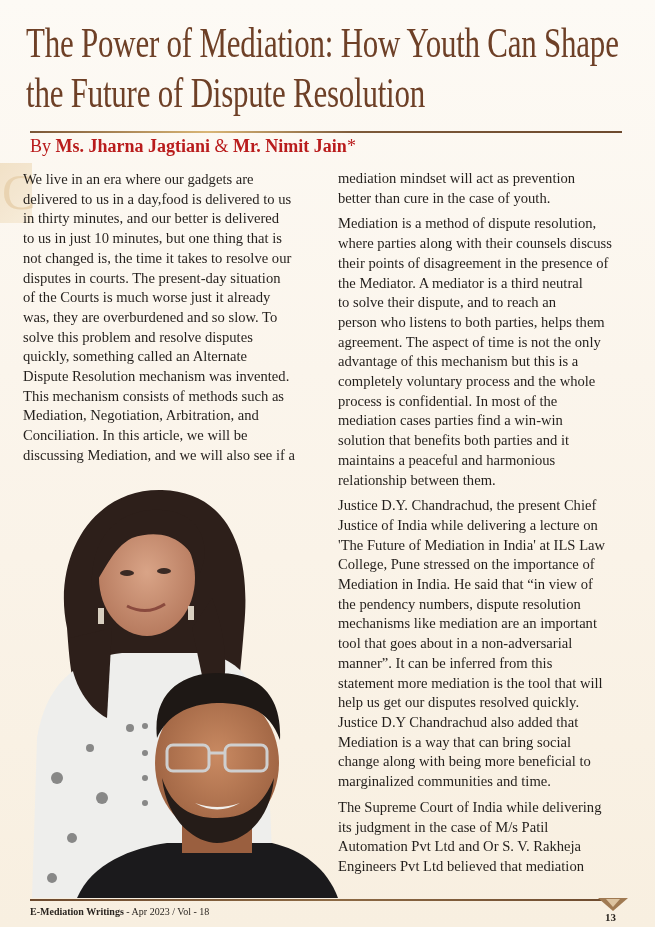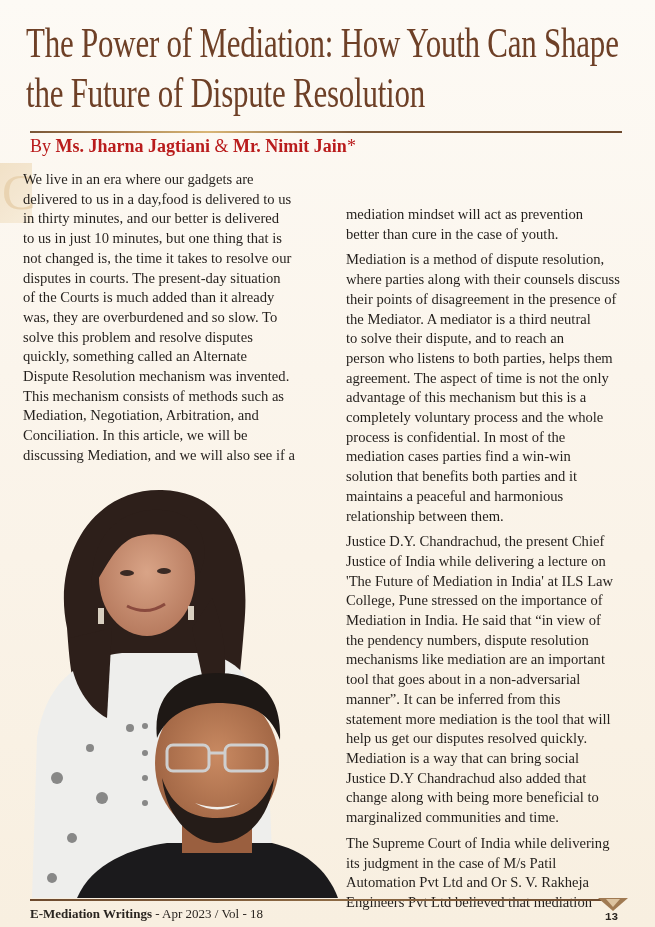--- a/index.html
+++ b/index.html
@@ -31,39 +31,39 @@
     background: linear-gradient(135deg, #efdcbd, #f6ead5);
     opacity: 0.8;
   }
   .ornament span { display:block; font-family: "Liberation Serif", serif; font-size: 50px; color:#e5cba2; line-height: 58px; margin-left: 2px; }
   .col {
     position: absolute; font-family: "Liberation Serif", serif;
     font-size: 14.6px; line-height: 19.7px; color: #231f1c;
   }
   .col p { margin: 0 0 6px 0; }
   .col-left { left: 23px; top: 170px; width: 295px; }
-  .col-right { left: 346px; top: 169px; width: 292px; margin-top: 36px; }
+  .col-right { left: 338px; top: 169px; width: 292px; }
   .ln-block { display:block; white-space: nowrap; }
   .photo {
     position: absolute; left: 12px; top: 478px; width: 326px; height: 420px;
   }
   .rule-bottom {
     position: absolute; left: 30px; top: 899px; width: 594px; height: 2px;
     background: linear-gradient(90deg, #6d4a2e 0%, #8d6a44 50%, #6d4a2e 100%);
   }
   .footer {
     position: absolute; left: 30px; top: 906px;
-    font-family: "Liberation Serif", serif; font-size: 13px; color: #2a2520;
+    font-family: "Liberation Serif", serif; font-size: 10px; color: #2a2520;
   }
   .footer b { font-weight: bold; }
   .page-ornament {
     position: absolute; left: 598px; top: 898px; width: 30px; height: 14px;
   }
   .page-num {
-    position: absolute; left: 605px; top: 911px; font-family: Liberation Mono, monospace;
+    position: absolute; left: 605px; top: 911px; font-family: Liberation Serif, serif;
     font-size: 11px; font-weight: bold; color: #2a2520;
   }
 </style>
 </head>
 <body>
 
 <div class="ornament">
     <span>C</span>
   </div>
 
@@ -82,21 +82,21 @@
 </div>
 
 <div class="col col-left">
   <p id="left-p">
       <span class="ln-block">We live in an era where our gadgets are</span>
       <span class="ln-block">delivered to us in a day,food is delivered to us</span>
       <span class="ln-block">in thirty minutes, and our better is delivered</span>
       <span class="ln-block">to us in just 10 minutes, but one thing that is</span>
       <span class="ln-block">not changed is, the time it takes to resolve our</span>
       <span class="ln-block">disputes in courts. The present-day situation</span>
-      <span class="ln-block">of the Courts is much added than it already</span>
+      <span class="ln-block">of the Courts is much worse just it already</span>
       <span class="ln-block">was, they are overburdened and so slow. To</span>
       <span class="ln-block">solve this problem and resolve disputes</span>
       <span class="ln-block">quickly, something called an Alternate</span>
       <span class="ln-block">Dispute Resolution mechanism was invented.</span>
       <span class="ln-block">This mechanism consists of methods such as</span>
       <span class="ln-block">Mediation, Negotiation, Arbitration, and</span>
       <span class="ln-block">Conciliation. In this article, we will be</span>
       <span class="ln-block">discussing Mediation, and we will also see if a</span>
     </p>
 </div>
@@ -127,22 +127,22 @@
       <span class="ln-block">Justice of India while delivering a lecture on</span>
       <span class="ln-block">'The Future of Mediation in India' at ILS Law</span>
       <span class="ln-block">College, Pune stressed on the importance of</span>
       <span class="ln-block">Mediation in India. He said that “in view of</span>
       <span class="ln-block">the pendency numbers, dispute resolution</span>
       <span class="ln-block">mechanisms like mediation are an important</span>
       <span class="ln-block">tool that goes about in a non-adversarial</span>
       <span class="ln-block">manner”. It can be inferred from this</span>
       <span class="ln-block">statement more mediation is the tool that will</span>
       <span class="ln-block">help us get our disputes resolved quickly.</span>
+      <span class="ln-block">Justice D.Y Chandrachud also added that</span>
       <span class="ln-block">Mediation is a way that can bring social</span>
-      <span class="ln-block">Justice D.Y Chandrachud also added that</span>
       <span class="ln-block">change along with being more beneficial to</span>
       <span class="ln-block">marginalized communities and time.</span>
     </p>
     <p>
       <span class="ln-block">The Supreme Court of India while delivering</span>
       <span class="ln-block">its judgment in the case of M/s Patil</span>
       <span class="ln-block">Automation Pvt Ltd and Or S. V. Rakheja</span>
       <span class="ln-block">Engineers Pvt Ltd believed that mediation</span>
     </p>
   </div>

